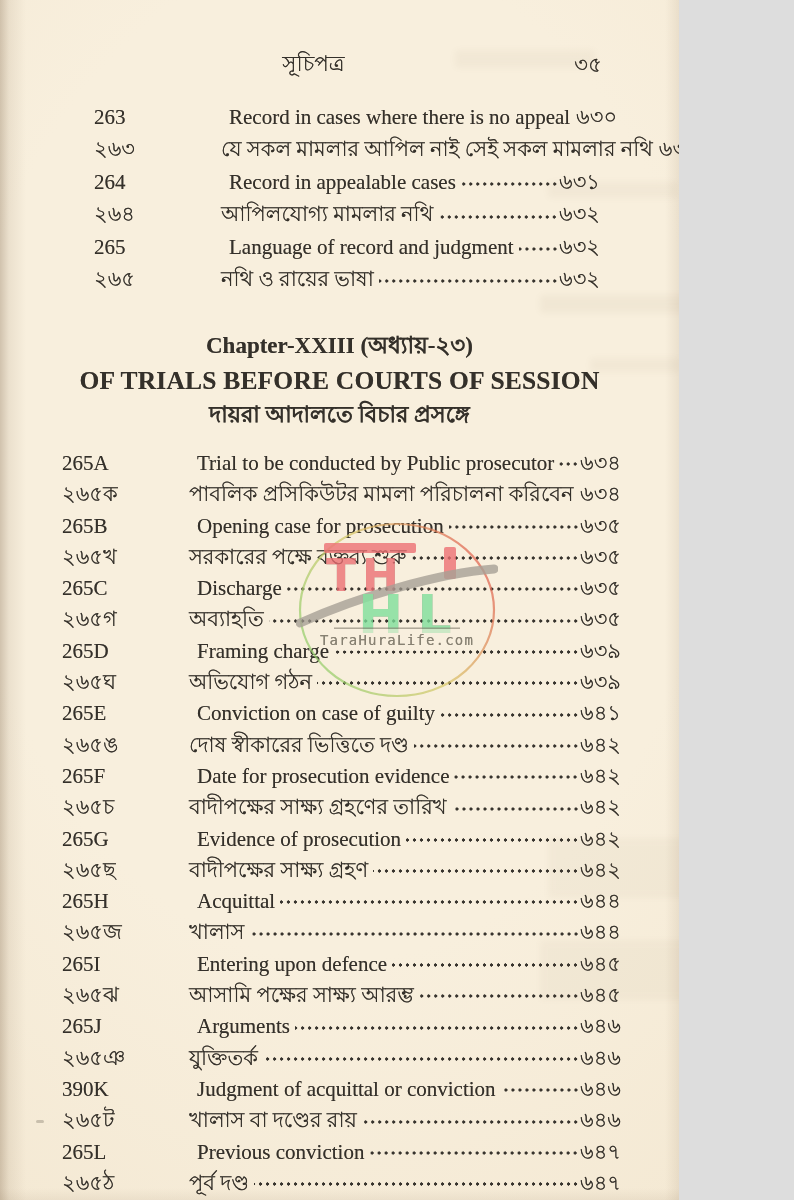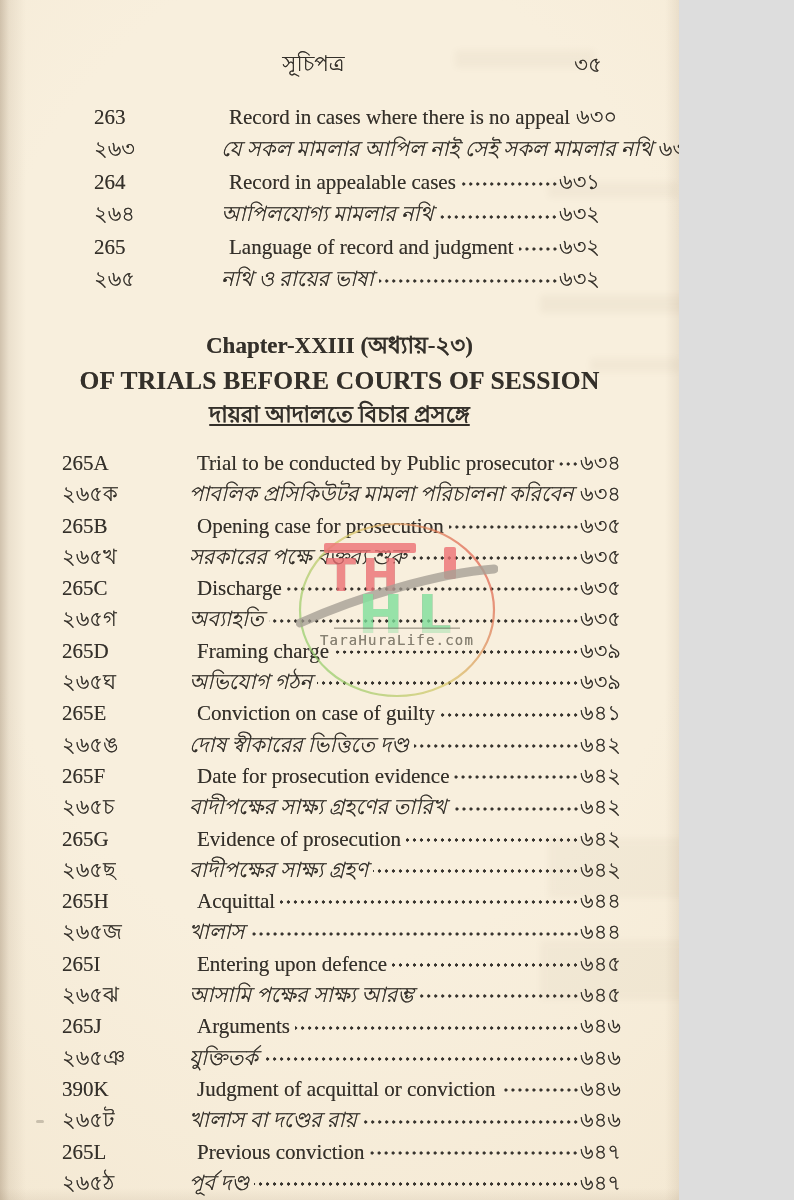--- a/index.html
+++ b/index.html
@@ -22,34 +22,34 @@
 
   
   .toc { position:absolute; left:62px; }
   #toc-top { top:101px; right:79px;margin-left:32px; }
   #toc-bottom { top:447px; right:58px; }
   .row { display:flex; align-items:baseline; height:32.4px; font-size:21px; white-space:nowrap; }
   #toc-bottom .row { height:31.3px; }
   .row .num { flex:0 0 135px; }
   .row .title { flex:0 0 auto; }
   .row.bn { font-size:21px; }
-  .row.bn .title { margin-left:-8px;font-style:italic; }
+  .row.bn .title { margin-left:-8px; }
   .row .dots {
     flex:1 1 auto; height:8px; align-self:flex-end;
     margin:0 1px 10px 5px;
     background-image:radial-gradient(circle at 3.4px 4px, #37332d 1.45px, rgba(0,0,0,0) 1.8px);
     background-size:7px 8px; background-repeat:repeat-x; background-position:right center;
   }
   .row .pg { flex:0 0 auto; }
 
   
   .chapter { position:absolute; top:316px; left:0; width:100%; text-align:center; font-weight:bold; line-height:34.5px; }
   .chapter .l1 { font-size:23px;margin-top:13px; }
   .chapter .l2 { font-size:25.5px; letter-spacing:.2px; }
-  .chapter .l3 { font-size:22.5px;text-decoration:underline; }
+  .chapter .l3 { font-size:22.5px; }
 
   
   .wm { position:absolute; left:296px; top:521px; width:202px; height:182px; opacity:.92; pointer-events:none; }
   .wm text.logo { font-family:"DejaVu Sans","Liberation Sans",sans-serif; font-weight:bold; }
   .wm text.site { font-family:"DejaVu Sans Mono","Liberation Mono",monospace; }
 
   
   .ghost { position:absolute; background:#86704f; filter:blur(3px); border-radius:3px; }
   .speck { position:absolute; background:#55503f; opacity:.28; border-radius:2px; }
 </style>

